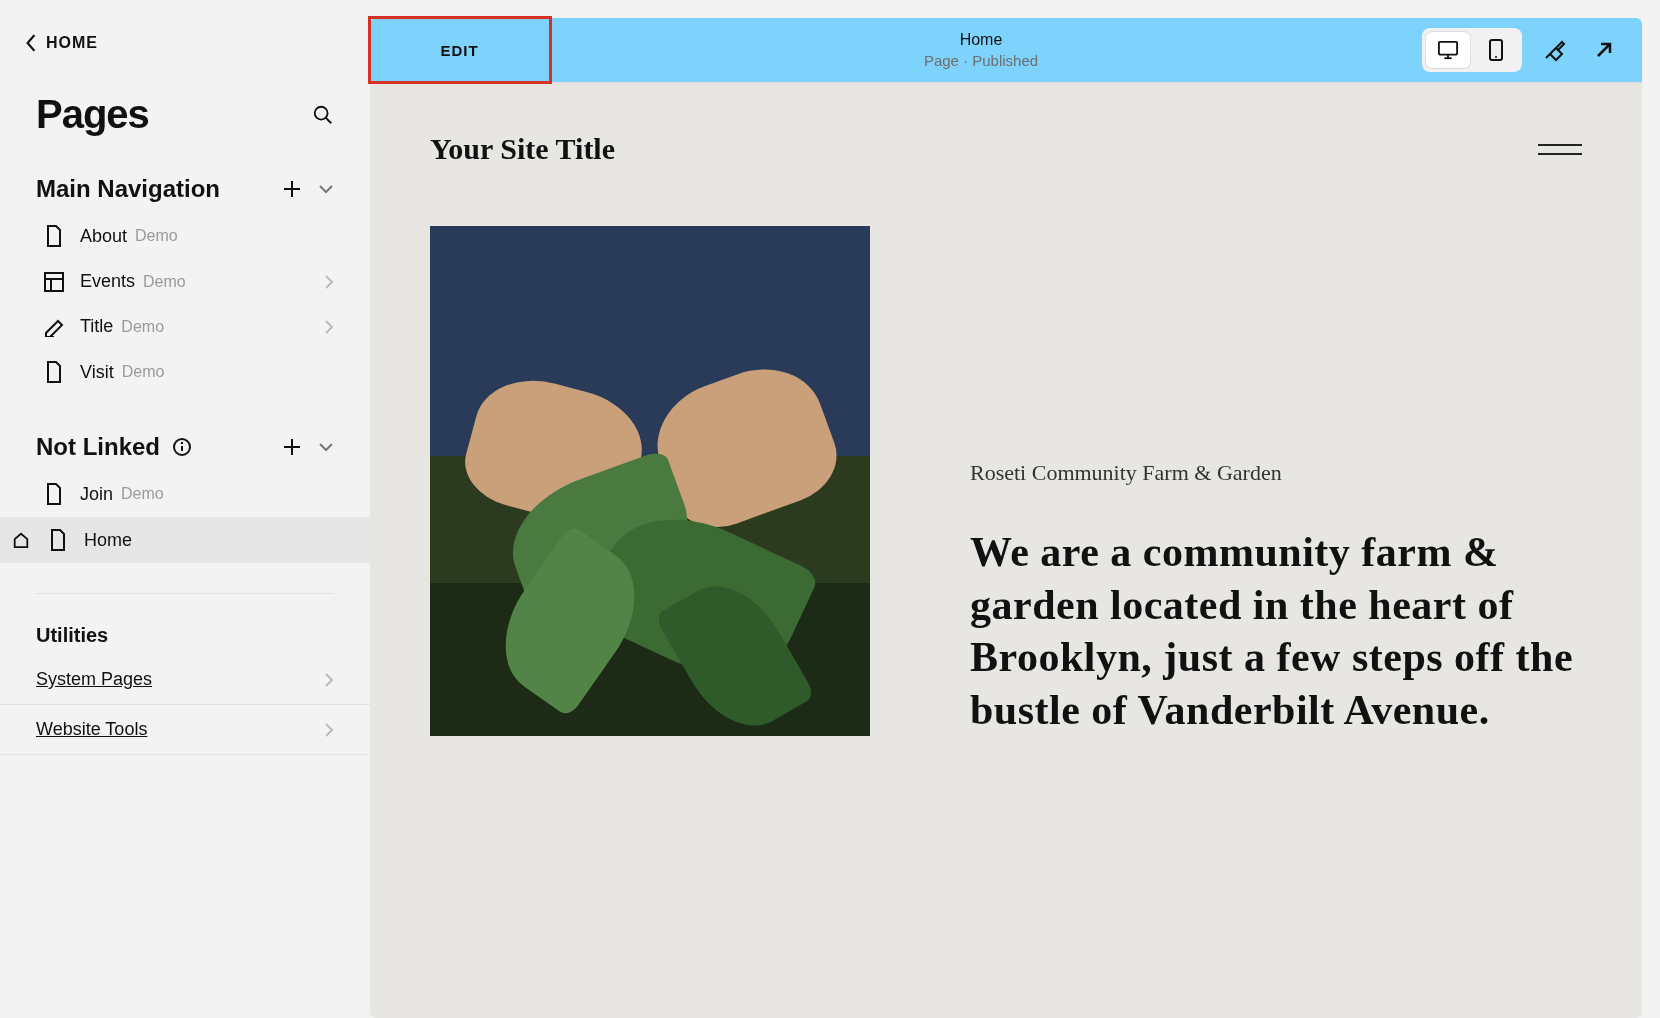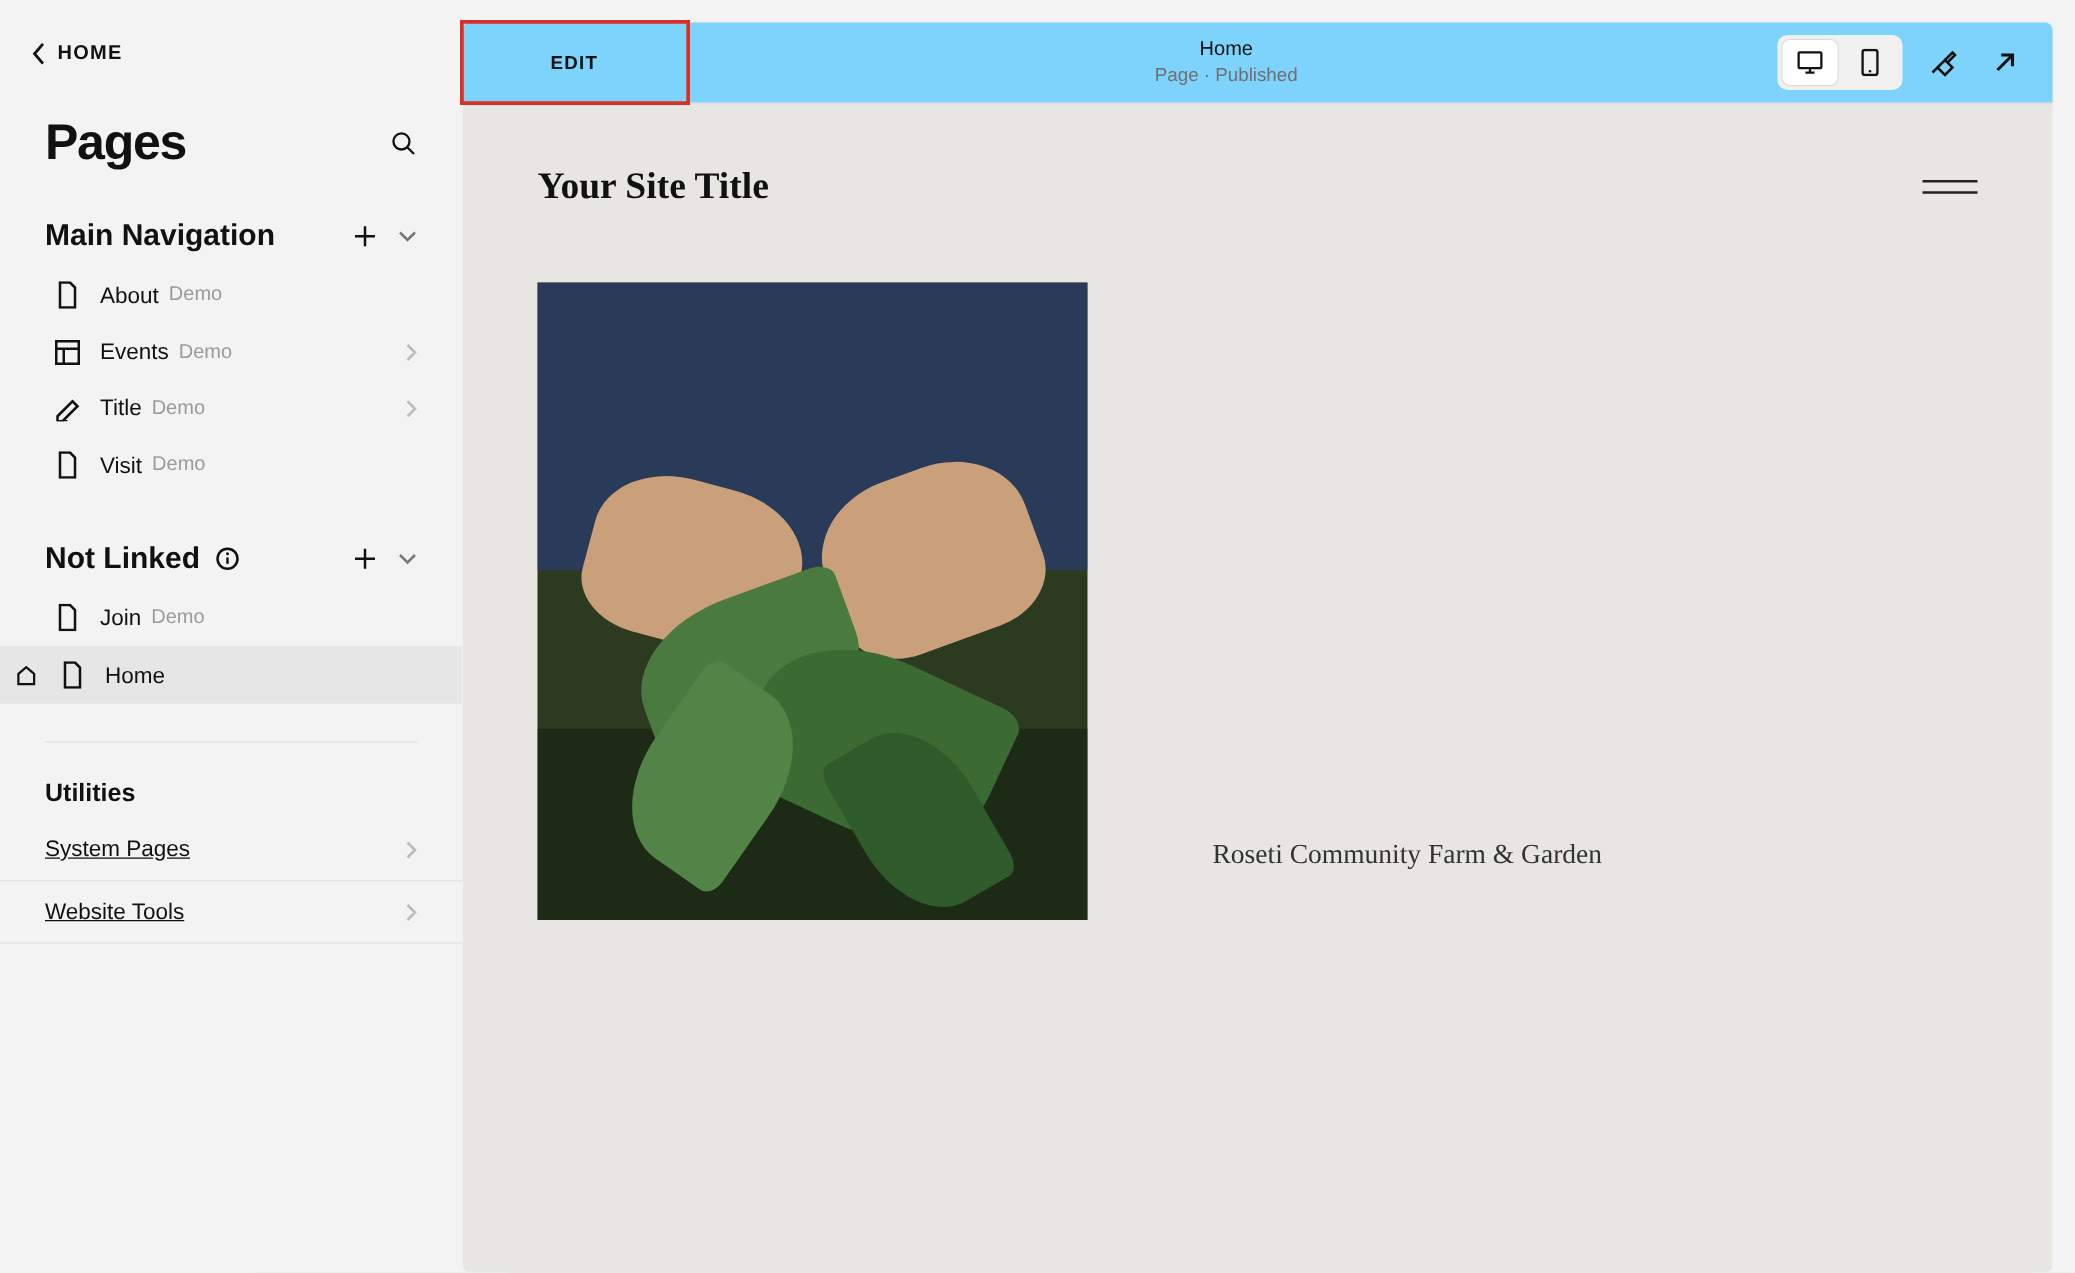--- a/index.html
+++ b/index.html
@@ -456,20 +456,21 @@
             <div class="denim" style="left:0;bottom:0;width:100%;height:30%;background:#1c2a16"></div>
             <div class="hand" style="left:40px;top:160px;width:170px;height:130px;transform:rotate(15deg)"></div>
             <div class="hand" style="right:40px;top:150px;width:170px;height:140px;transform:rotate(-20deg)"></div>
             <div class="leaf" style="left:80px; top:250px;width:180px;height:120px;--r:-20deg;background:#4a7a3f"></div>
             <div class="leaf" style="left:170px;top:300px;width:200px;height:140px;--r:25deg;background:#3b6b33"></div>
             <div class="leaf" style="left:60px; top:340px;width:160px;height:110px;--r:-55deg;background:#528347"></div>
             <div class="leaf" style="left:230px;top:380px;width:150px;height:100px;--r:60deg;background:#2f5a29"></div>
           </div>
           <div class="hero-text">
             <div class="hero-eyebrow">Roseti Community Farm &amp; Garden</div>
+            <div class="hero-heading">We are a community farm &amp; garden located in the heart of Brooklyn, just a few steps off the bustle of Vanderbilt Avenue.</div>
           </div>
         </section>
 
       </div>
     </div>
 
   </main>
 </div>
 
 </body></html>

